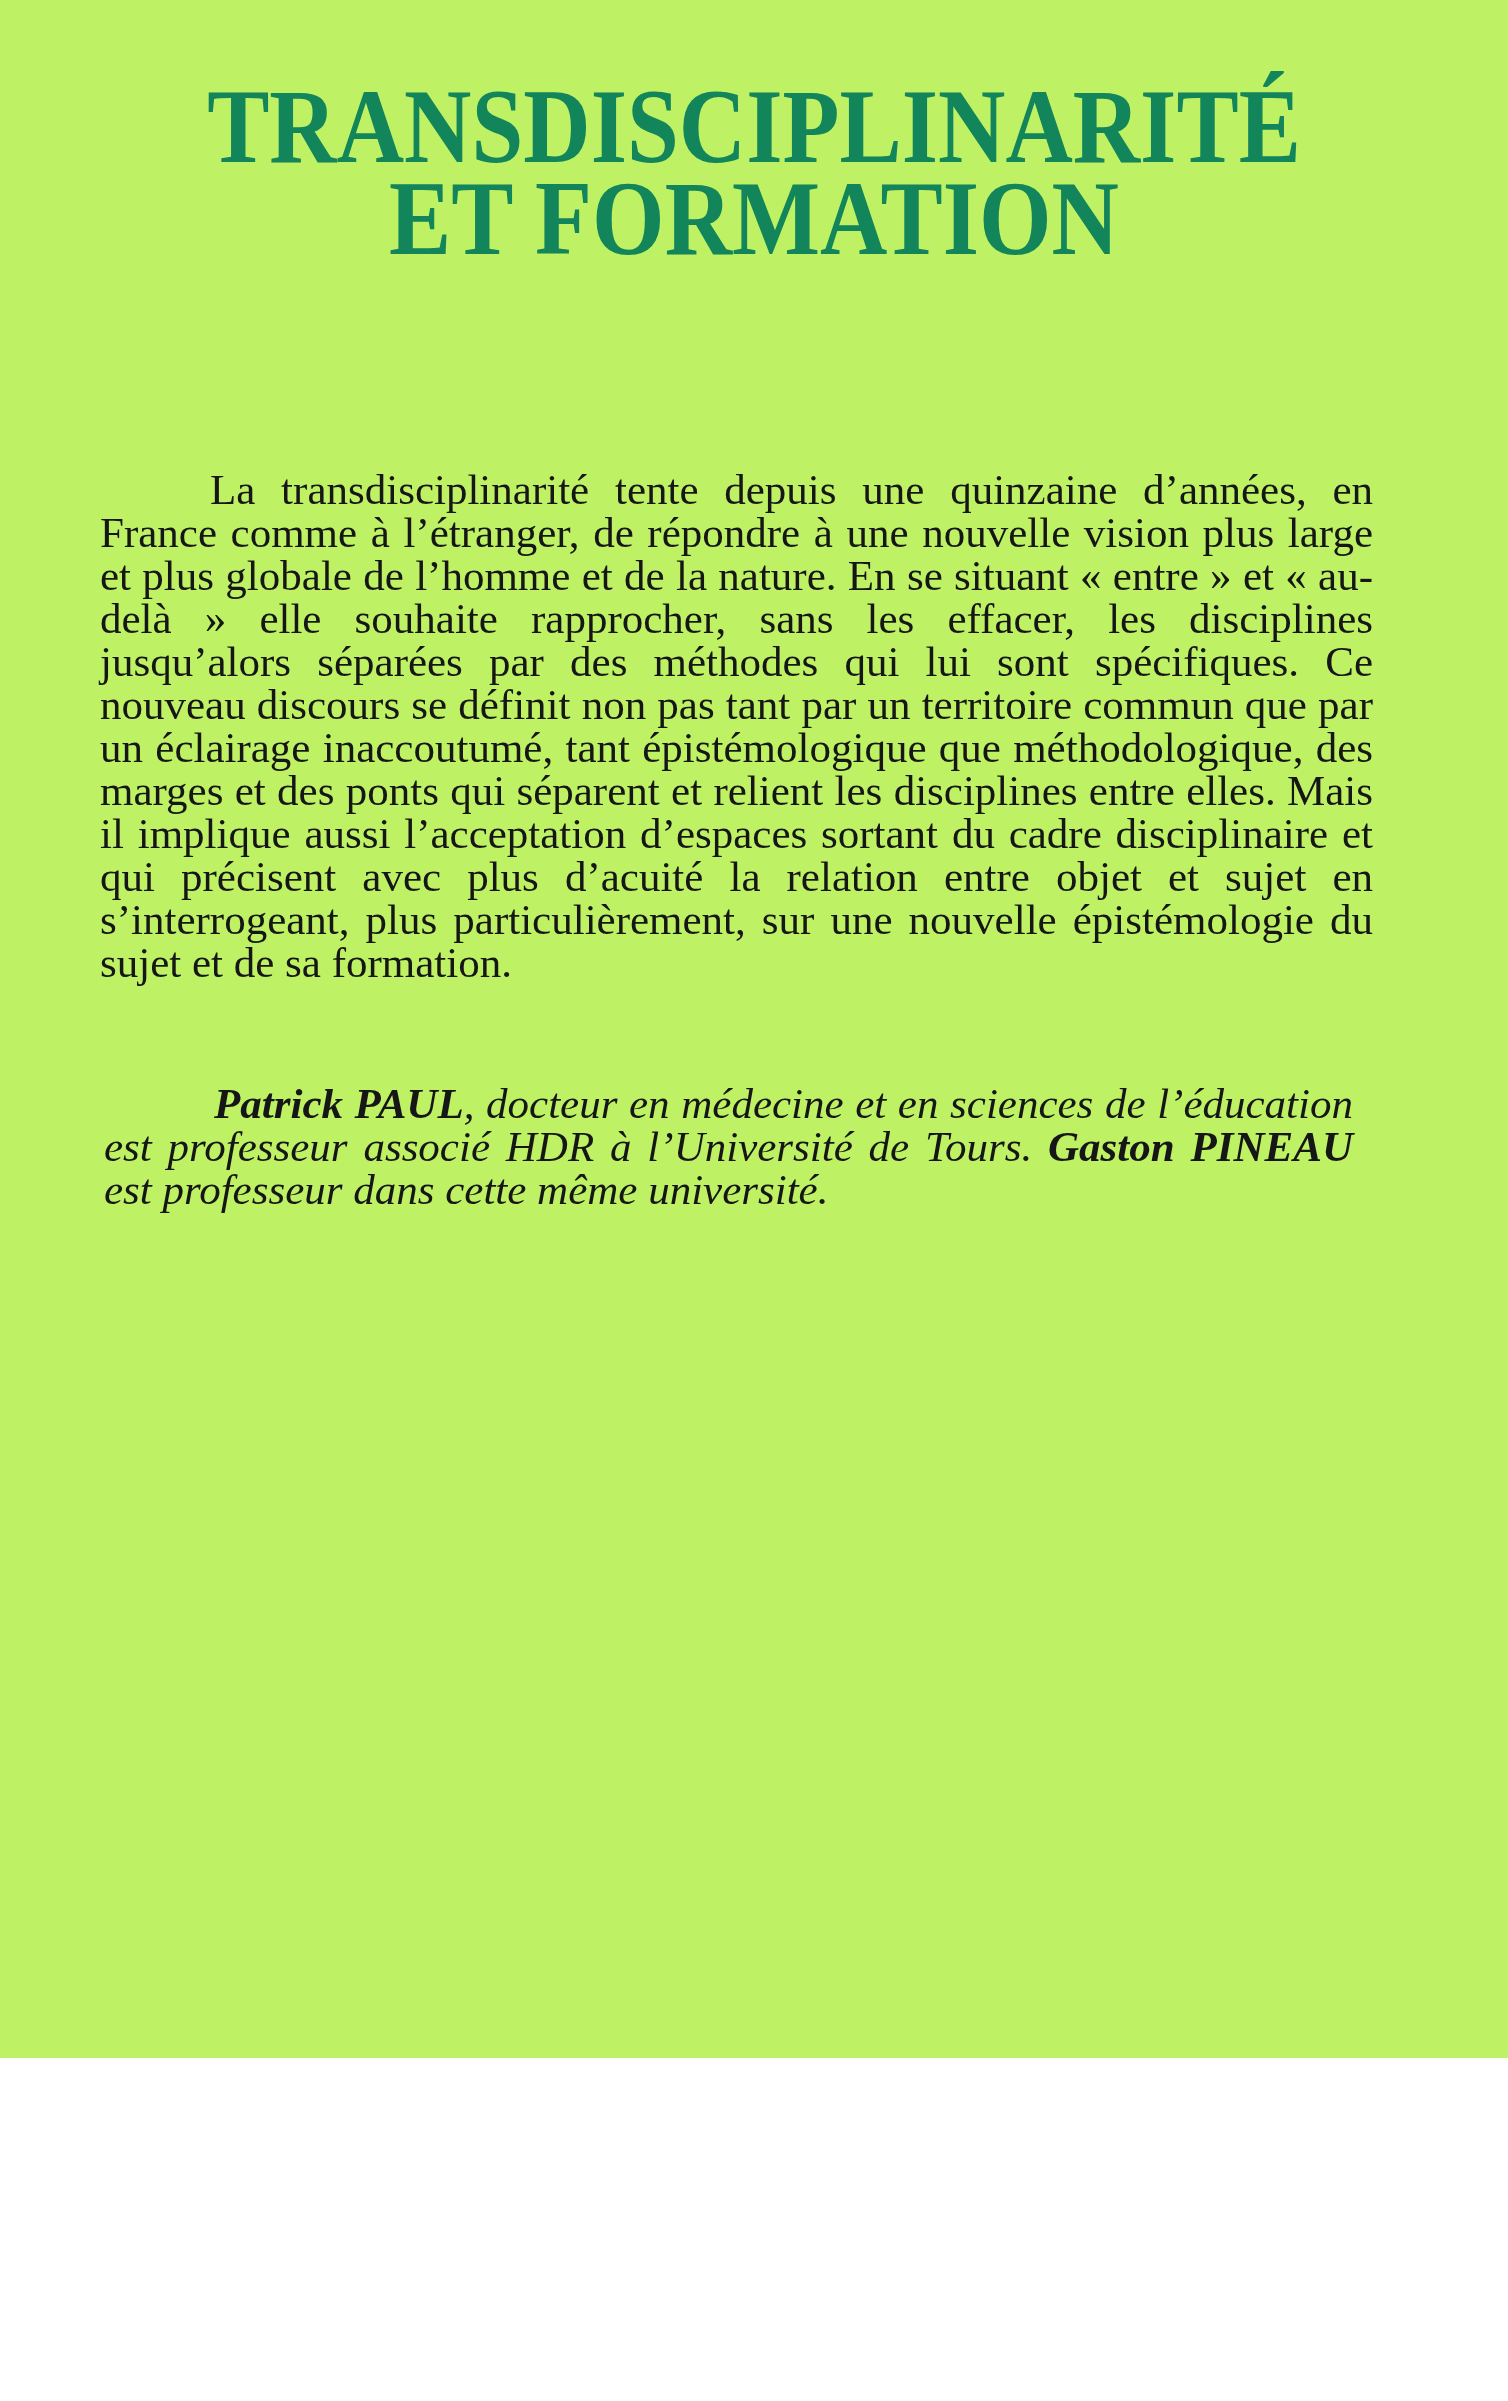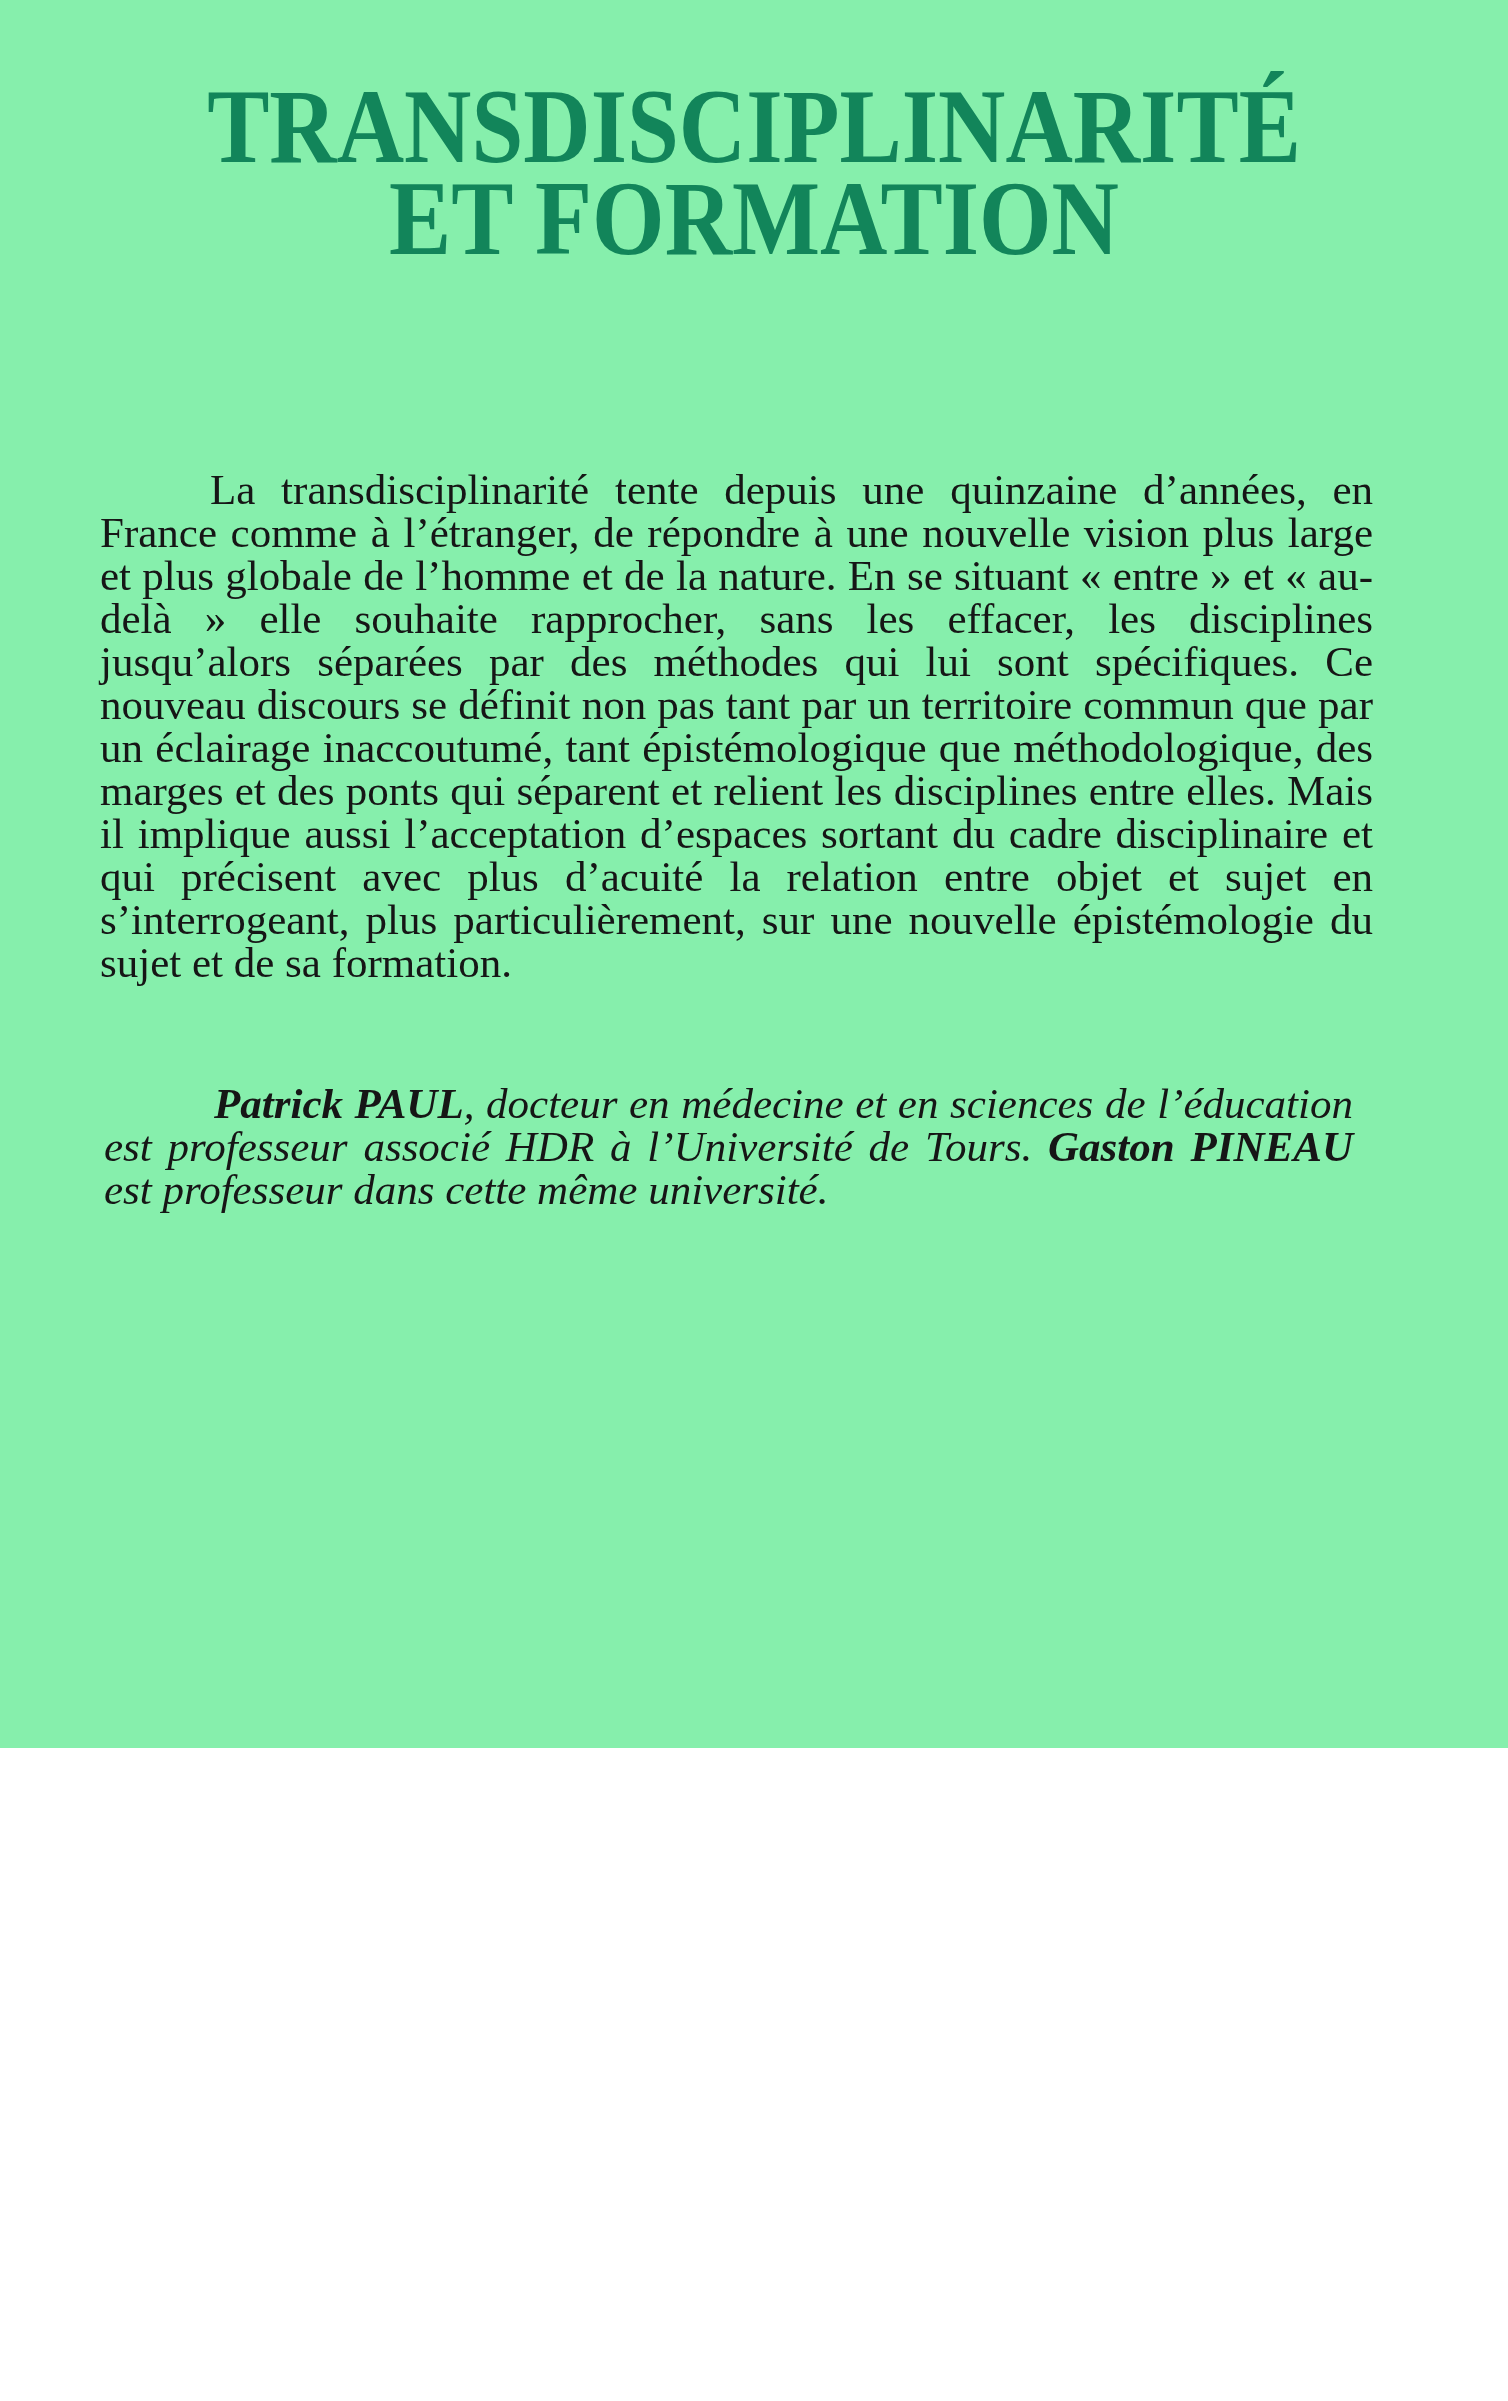--- a/index.html
+++ b/index.html
@@ -1,20 +1,20 @@
 <!DOCTYPE html>
 <html lang="fr" style="--title-green: #12855A;font-size:15px"><head>
 <meta charset="utf-8">
 <style>
   html, body { margin: 0; padding: 0; background: #ffffff; }
   .page {
     position: relative;
     width: 1508px;
-    height: 1748px;
-    background: #86efac;
+    height: 2058px;
+    background: #bef264;
     overflow: hidden;
     font-family: "Liberation Serif", serif;
     color: #161616;
   }
   .title {
     position: absolute;
     top: 81px;
     left: 0;
     width: 100%;
     margin: 0;

